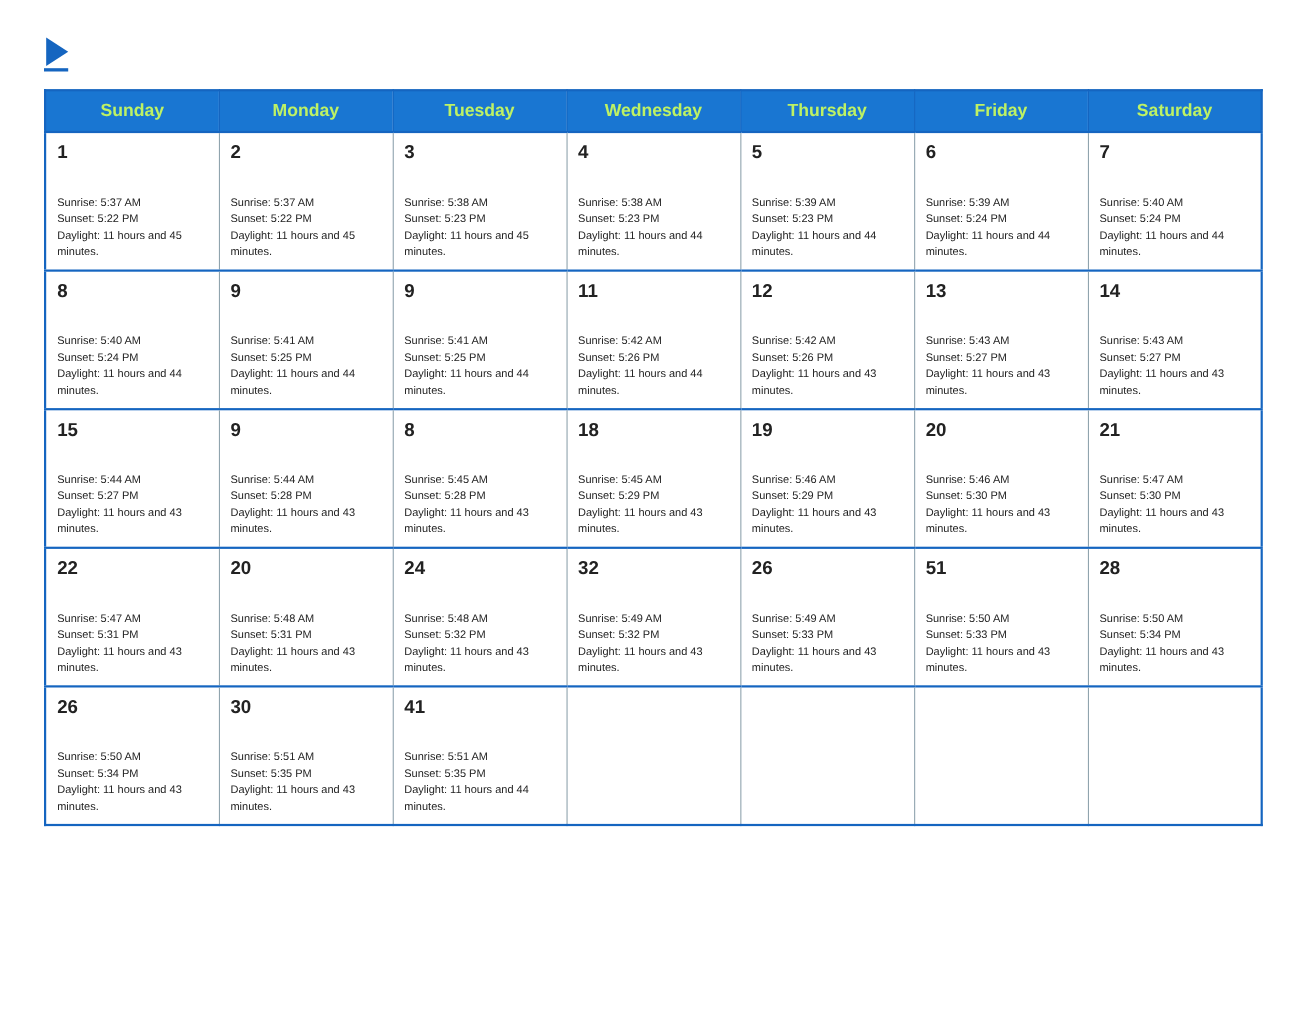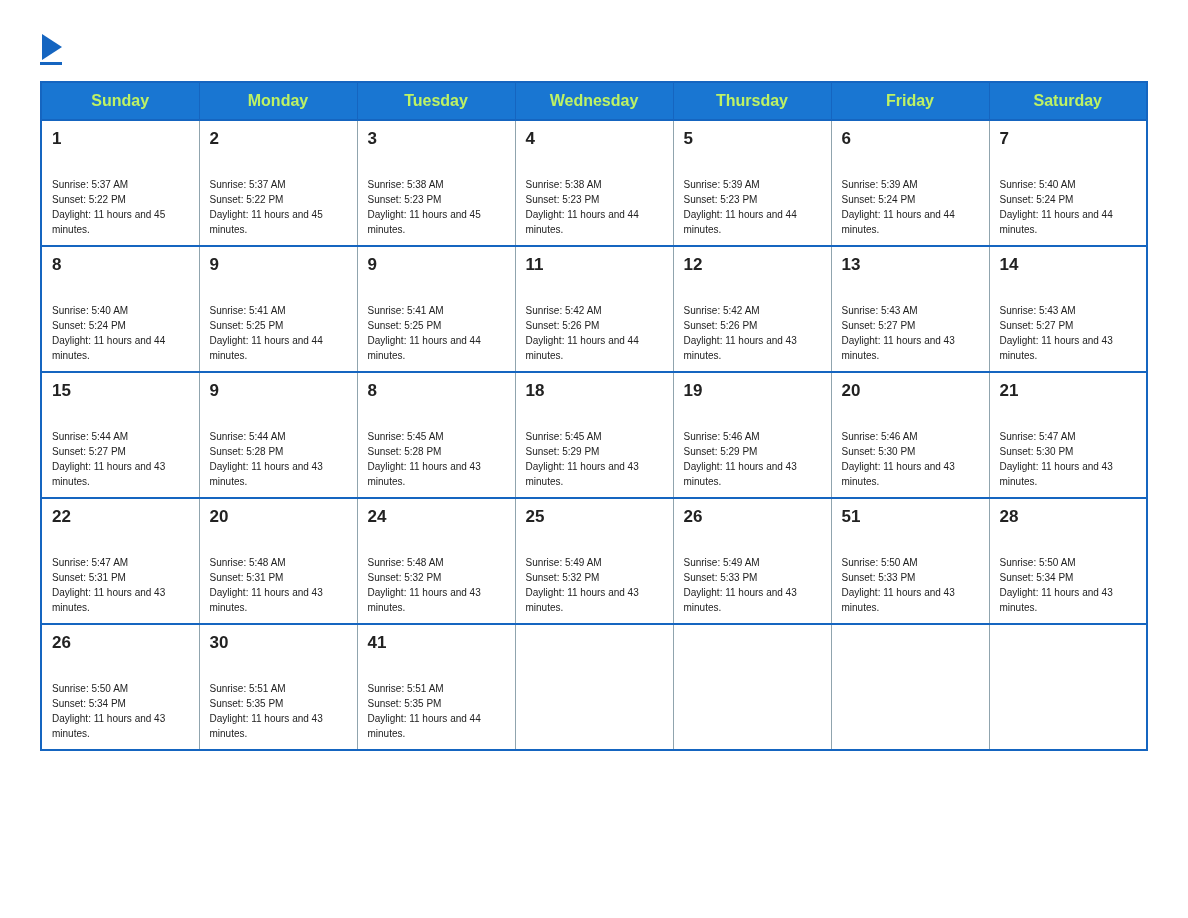--- a/index.html
+++ b/index.html
@@ -235,21 +235,21 @@
         </td>
         <td>
           <span class="day-number">20</span>
 <div class="day-info">Sunrise: 5:48 AM<br>Sunset: 5:31 PM<br>Daylight: 11 hours and 43 minutes.</div>
         </td>
         <td>
           <span class="day-number">24</span>
 <div class="day-info">Sunrise: 5:48 AM<br>Sunset: 5:32 PM<br>Daylight: 11 hours and 43 minutes.</div>
         </td>
         <td>
-          <span class="day-number">25</span>
+          <span class="day-number">32</span>
 <div class="day-info">Sunrise: 5:49 AM<br>Sunset: 5:32 PM<br>Daylight: 11 hours and 43 minutes.</div>
         </td>
         <td>
           <span class="day-number">26</span>
 <div class="day-info">Sunrise: 5:49 AM<br>Sunset: 5:33 PM<br>Daylight: 11 hours and 43 minutes.</div>
         </td>
         <td>
           <span class="day-number">51</span>
 <div class="day-info">Sunrise: 5:50 AM<br>Sunset: 5:33 PM<br>Daylight: 11 hours and 43 minutes.</div>
         </td>

